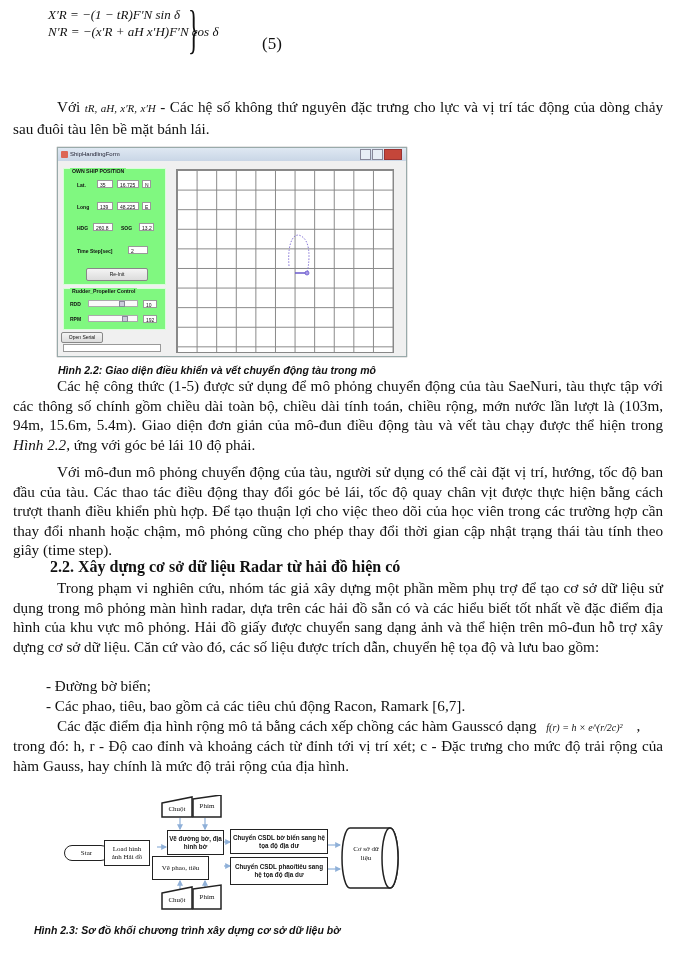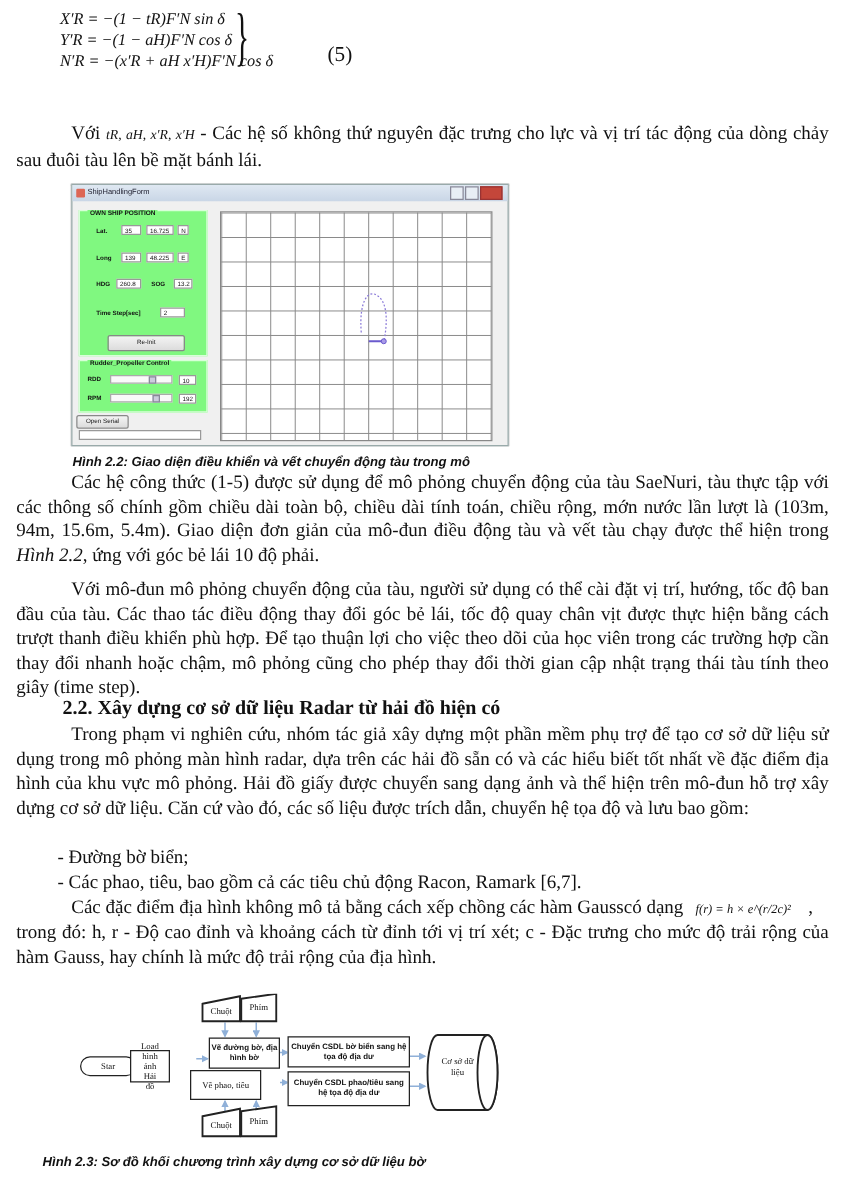--- a/index.html
+++ b/index.html
@@ -36,21 +36,20 @@
   
   .fc { position:absolute; font-family:"Liberation Serif",serif; font-size:7px; text-align:center; }
   .box { position:absolute; border:1.5px solid #222; background:#fff; box-sizing:border-box; display:flex; align-items:center; justify-content:center; text-align:center; font-size:7px; line-height:8px; }
   .sans { font-family:"Liberation Sans",sans-serif; font-weight:bold; font-size:6.3px; }
 </style>
 </head>
 <body>
 
 <div class="abs eq" style="left:48px; top:6px;">
   <div class="line">X′R = −(1 − tR)F′N sin δ</div>
-  <div class="line">Y′R = −(1 − aH)F′N cos δ</div>
   <div class="line">N′R = −(x′R + aH x′H)F′N cos δ</div>
 </div>
 <div class="abs brace" style="left:188px; top:4px;">}</div>
 <div class="abs eqnum" style="left:262px; top:34px;">(5)</div>
 
 <div class="abs para" style="left:13px; top:97px; width:650px;">
   <span style="display:inline-block;width:44px;"></span><span>Với</span> <i style="font-size:11px;">tR, aH, x′R, x′H</i><span> - Các hệ số không thứ nguyên đặc trưng cho lực và vị trí tác động của dòng chảy sau đuôi tàu lên bề mặt bánh lái.</span>
 </div>
 
 <div class="abs win">
@@ -122,21 +121,21 @@
 <div class="abs para indent" style="left:13px; top:462px; width:650px;">Với mô-đun mô phỏng chuyển động của tàu, người sử dụng có thể cài đặt vị trí, hướng, tốc độ ban đầu của tàu. Các thao tác điều động thay đổi góc bẻ lái, tốc độ quay chân vịt được thực hiện bằng cách trượt thanh điều khiển phù hợp. Để tạo thuận lợi cho việc theo dõi của học viên trong các trường hợp cần thay đổi  nhanh hoặc chậm, mô phỏng cũng cho phép thay đổi thời gian cập nhật trạng thái tàu tính theo giây (time step).</div>
 
 <div class="abs h2" style="left:13px; top:558px;margin-left:37px;">2.2. Xây dựng cơ sở dữ liệu Radar từ hải đồ hiện có</div>
 
 <div class="abs para indent" style="left:13px; top:578px; width:650px;">Trong phạm vi nghiên cứu, nhóm tác giả xây dựng một phần mềm phụ trợ để tạo cơ sở dữ liệu sử dụng trong mô phỏng màn hình radar, dựa trên các hải đồ sẵn có và các hiểu biết tốt nhất về đặc điểm địa hình của khu vực mô phỏng. Hải đồ giấy được chuyển sang dạng ảnh và thể hiện trên mô-đun hỗ trợ xây dựng cơ sở dữ liệu. Căn cứ vào đó, các số liệu được trích dẫn, chuyển hệ tọa độ và lưu bao gồm:</div>
 
 <div class="abs para" style="left:46px; top:676px;">- Đường bờ biển;</div>
 <div class="abs para" style="left:46px; top:696px;">- Các phao, tiêu, bao gồm cả các tiêu chủ động Racon, Ramark [6,7].</div>
 
 <div class="abs para" style="left:57px; top:716px; width:610px; white-space:nowrap;">
-  <span>Các đặc điểm địa hình không mô tả bằng cách xếp chồng các hàm Gaussсó dạng</span>
+  <span>Các đặc điểm địa hình rộng mô tả bằng cách xếp chồng các hàm Gaussсó dạng</span>
   <i style="font-size:10px; margin-left:6px;">f(r) = h × e^(r/2c)²</i><span style="margin-left:14px;">,</span>
 </div>
 <div class="abs para" style="left:13px; top:736px; width:650px;">trong đó: h, r - Độ cao đỉnh và khoảng cách từ đỉnh tới vị trí xét; c - Đặc trưng cho mức độ trải rộng của hàm Gauss, hay chính là mức độ trải rộng của địa hình.</div>
 
 <div class="abs" style="left:0; top:795px; width:680px; height:120px;">
   <svg width="680" height="120" style="position:absolute;left:0;top:0;">
     <defs>
         <marker id="ar" markerWidth="5" markerHeight="5" refX="4" refY="2.5" orient="auto">
           <path d="M0,0 L5,2.5 L0,5 z" fill="#8fb0d8"></path>
         </marker>
@@ -167,21 +166,21 @@
       <ellipse cx="390" cy="63" rx="8" ry="30"></ellipse>
     </g>
   </svg>
 
   <div class="fc" style="left:162px; top:10px; width:30px;">Chuột</div>
   <div class="fc" style="left:193px; top:7px; width:28px;">Phím</div>
   <div class="fc" style="left:162px; top:101px; width:30px;">Chuột</div>
   <div class="fc" style="left:193px; top:98px; width:28px;">Phím</div>
 
   <div class="box" style="left:64px; top:50px; width:45px; height:16px; border-radius:9px;">Star</div>
-  <div class="box" style="left:104px; top:45px; width:32px; height:26px; padding:0 6px;">Load hình ảnh Hải đồ</div>
+  <div class="box" style="left:104px; top:45px; width:46px; height:26px; padding:0 6px;">Load hình ảnh Hải đồ</div>
   <div class="box sans" style="left:167px; top:35px; width:57px; height:25px;">Vẽ đường bờ, địa hình bờ</div>
   <div class="box" style="left:152px; top:61px; width:57px; height:24px;">Vẽ phao, tiêu</div>
   <div class="box sans" style="left:230px; top:34px; width:98px; height:25px;">Chuyển CSDL bờ biển sang hệ tọa độ địa dư</div>
   <div class="box sans" style="left:230px; top:62px; width:98px; height:28px;">Chuyển CSDL phao/tiêu sang hệ tọa độ địa dư</div>
   <div class="fc" style="left:348px; top:50px; width:36px; line-height:9px;">Cơ sở dữ liệu</div>
 </div>
 
 <div class="abs caption" style="left:34px; top:924px;">Hình 2.3: Sơ đồ khối chương trình xây dựng cơ sở dữ liệu bờ</div>
 
 </body></html>

